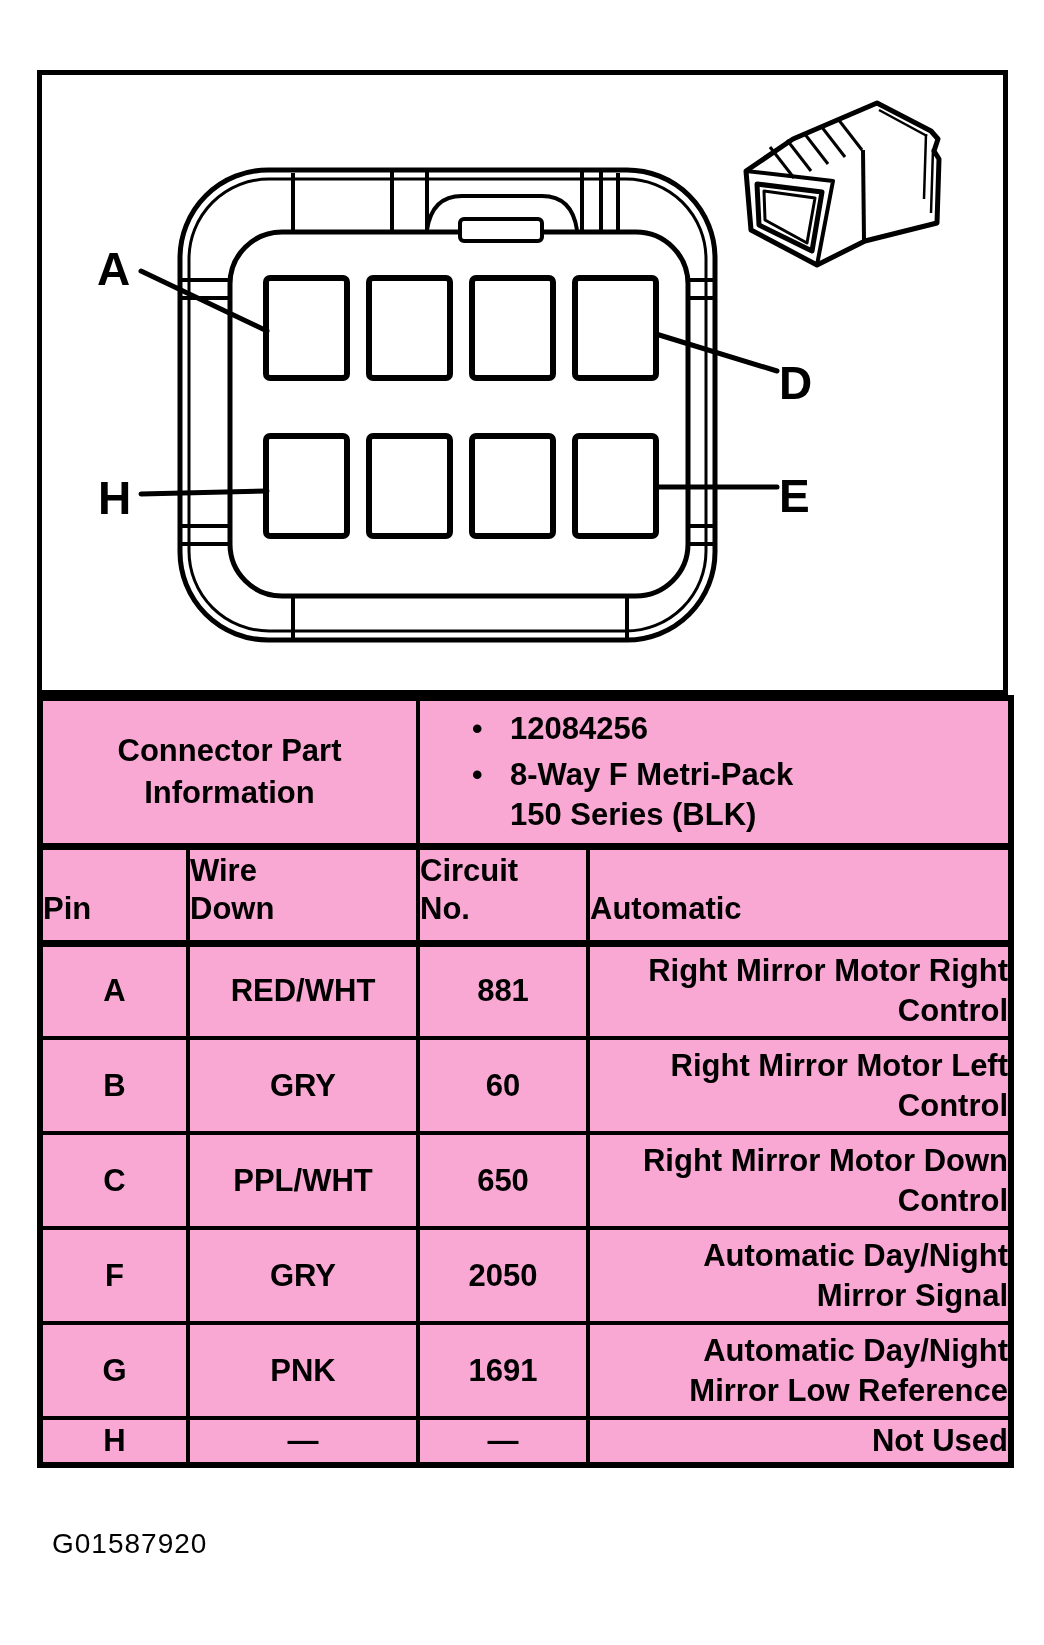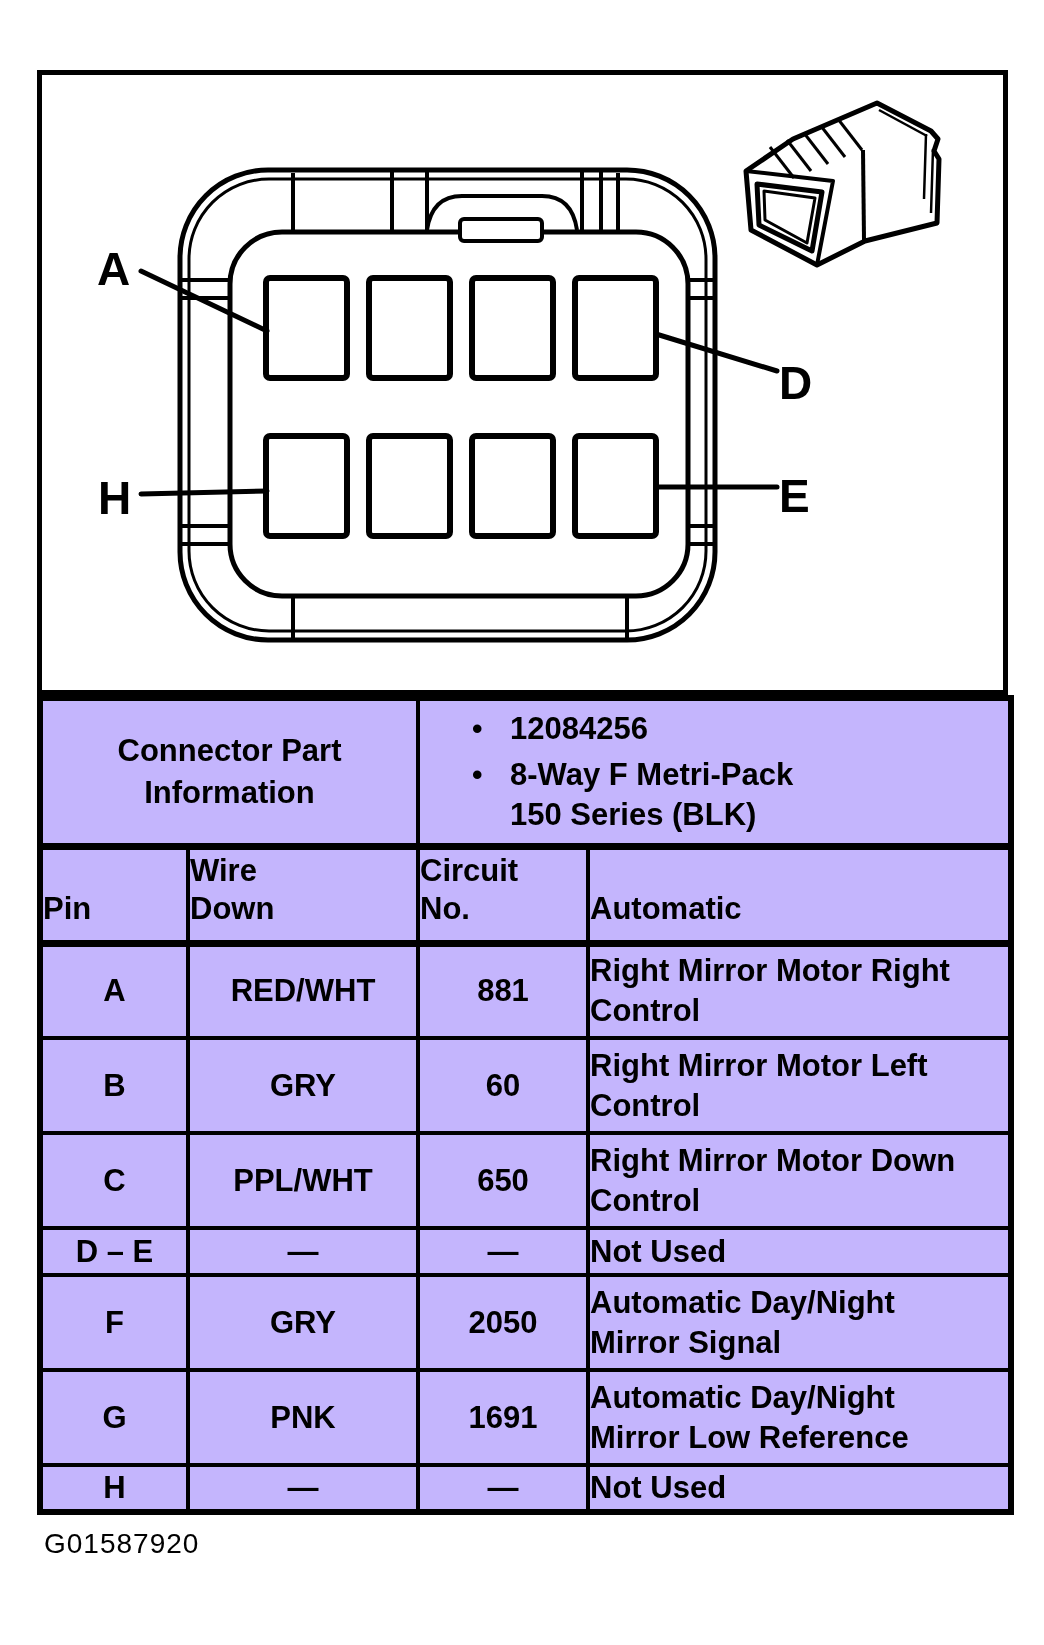--- a/index.html
+++ b/index.html
@@ -28,55 +28,55 @@
     line-height:46px;
     letter-spacing:0;
   }
   
   table.pinout{
     position:absolute;
     left:37px;top:695px;
     width:971px;
     border-collapse:collapse;
     table-layout:fixed;
-    background:#c4b5fd;
+    background:#f9a8d4;
   }
   table.pinout td{
     border:4px solid #000;
     padding:0;
     font-weight:bold;
     font-size:31px;
     vertical-align:middle;
     box-sizing:border-box;
   }
   table.pinout{border:6px solid #000;}
   tr.partinfo-row td{border-bottom-width:7px;}
   tr.header-row td{border-bottom-width:7px;}
   td.c-pin,td.c-wire,td.c-circ{text-align:center;}
-  td.c-func{text-align:left;padding-left:14px;margin-left:12px;}
+  td.c-func{text-align:right;padding-left:14px;margin-left:12px;}
   td.c-func .fline{line-height:40px;}
   tr.tall{height:95px;}
   tr.short{height:47px;}
   tr.partinfo-row{height:148px;}
   tr.header-row{height:97px;}
   
   tr.header-row td{vertical-align:bottom;text-align:left;padding-bottom:12px;}
   tr.header-row td .hline{line-height:38px;}
   
   td.part-title{text-align:center;}
   td.part-title .tline{line-height:42px;}
   td.part-bullets{vertical-align:middle;}
   .bullet-list{padding-left:52px;}
   .bullet-item{display:flex;align-items:flex-start;margin:6px 0;}
   .bullet-dot{width:38px;font-size:30px;line-height:40px;}
   .bullet-text .bline{line-height:40px;}
   
   .caption{
     position:absolute;
-    left:44px;top:1528px;
+    left:52px;top:1528px;
     font-size:28px;
     font-weight:normal;
     letter-spacing:1px;
   }
 </style>
 </head>
 <body>
 
 <div class="page">
 
@@ -231,29 +231,20 @@
     </tr>
     <tr class="tall">
       <td class="c-pin">C</td>
       <td class="c-wire">PPL/WHT</td>
       <td class="c-circ">650</td>
       <td class="c-func">
         <div class="fline">Right Mirror Motor Down</div>
         <div class="fline">Control</div>
       </td>
     </tr>
-    <tr class="short">
-      <td class="c-pin">D – E</td>
-      <td class="c-wire">—</td>
-      <td class="c-circ">—</td>
-      <td class="c-func">
-        <div class="fline">Not Used</div>
-        <div class="fline"></div>
-      </td>
-    </tr>
     <tr class="tall">
       <td class="c-pin">F</td>
       <td class="c-wire">GRY</td>
       <td class="c-circ">2050</td>
       <td class="c-func">
         <div class="fline">Automatic Day/Night</div>
         <div class="fline">Mirror Signal</div>
       </td>
     </tr>
     <tr class="tall">

